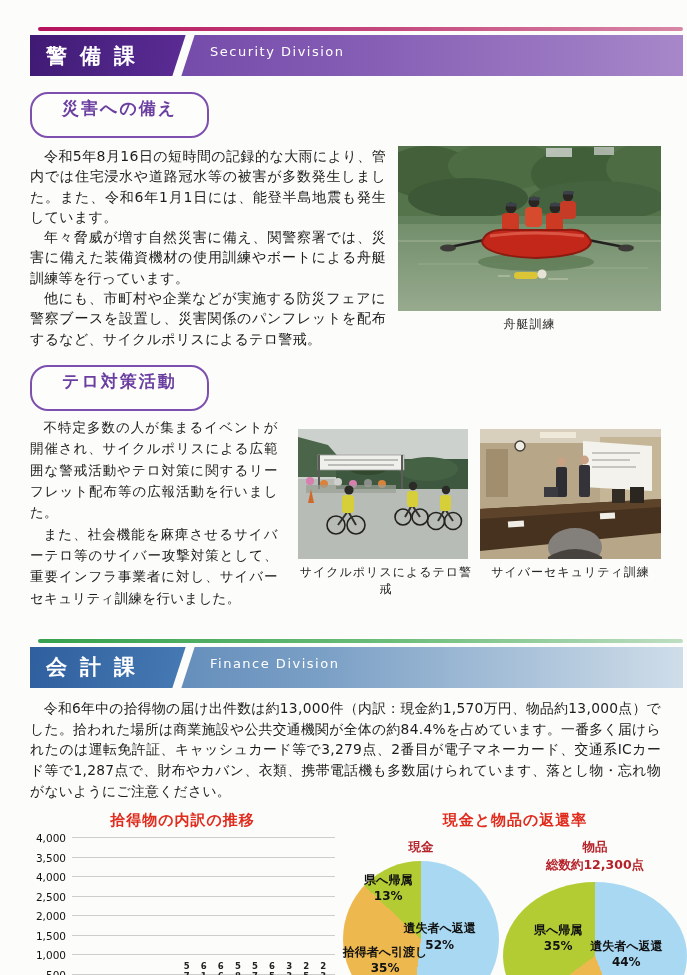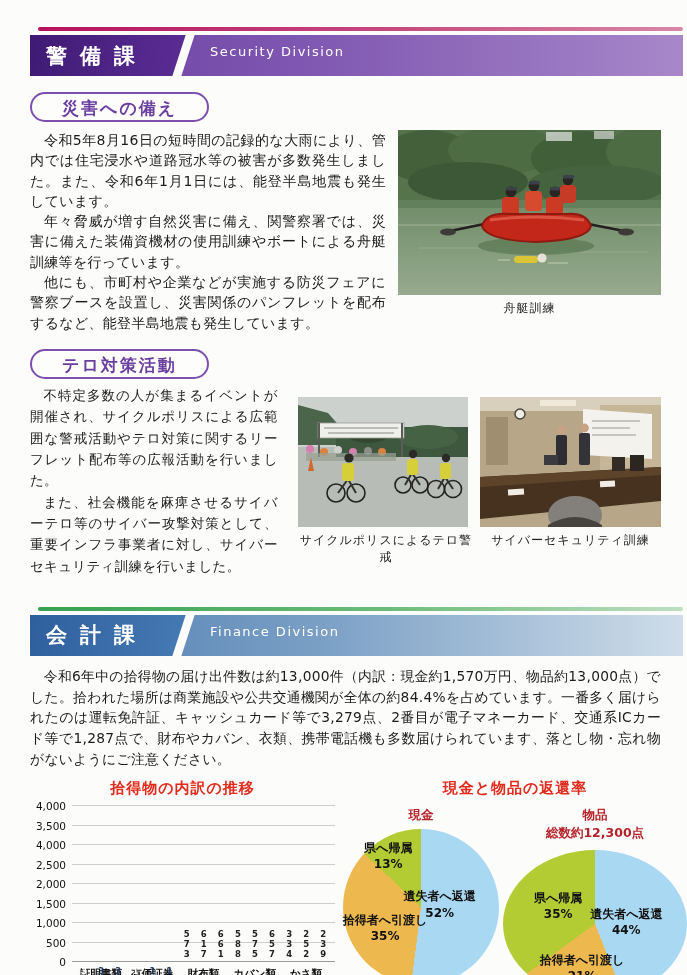--- a/index.html
+++ b/index.html
@@ -16,21 +16,21 @@
   .banner.blue{background:linear-gradient(90deg,#4e7cb0 0%,#7ba0c6 45%,#cfdde9 100%);}
   .banner-box{position:absolute;left:0;top:0;bottom:0;width:160px;display:flex;align-items:center;
               padding-left:16px;box-sizing:border-box;clip-path:polygon(0 0,100% 0,calc(100% - 15px) 100%,0 100%);}
   .purple .banner-box{background:linear-gradient(100deg,#3f1a74,#5c2d96);}
   .blue .banner-box{background:linear-gradient(100deg,#2f5f9e,#477bb4);}
   .banner-slash{position:absolute;left:149px;top:-2px;bottom:-2px;width:9px;background:#fcfcfa;transform:skewX(-18deg);}
   .banner-title{color:#fff;font-size:21px;font-weight:bold;letter-spacing:13px;white-space:nowrap;}
   .banner-sub{position:absolute;left:180px;top:9px;color:#fff;font-size:13px;letter-spacing:1.5px;}
 
   
-  .pill{display:inline-block;margin-top:16px;padding:3px 30px 0;border:2px solid #7d4fae;border-radius:18px;
+  .pill{display:inline-block;margin-top:16px;padding:3px 30px 16px;border:2px solid #7d4fae;border-radius:18px;
         color:#6b3fa0;font-size:17px;font-weight:bold;letter-spacing:2px;background:#fdfdfc;text-align:right;}
 
   
   .jp{font-size:14px;line-height:1.45;text-align:justify;letter-spacing:0.3px;}
   .jp p{margin:0;text-indent:1em;}
   .row{display:flex;}
   .disaster-row{margin-top:8px;gap:12px;}
   .disaster-text{width:358px;}
   .terror-row{margin-top:6px;gap:20px;}
   .terror-text{width:254px;font-size:13.5px;line-height:1.58;}
@@ -94,21 +94,21 @@
     <span class="banner-sub">Security Division</span>
   </div>
 
   
   <div class="pill">災害への備え</div>
 
   <div class="row disaster-row">
     <div class="jp disaster-text">
       <p>令和5年8月16日の短時間の記録的な大雨により、管内では住宅浸水や道路冠水等の被害が多数発生しました。また、令和6年1月1日には、能登半島地震も発生しています。</p>
       <p>年々脅威が増す自然災害に備え、関警察署では、災害に備えた装備資機材の使用訓練やボートによる舟艇訓練等を行っています。</p>
-      <p>他にも、市町村や企業などが実施する防災フェアに警察ブースを設置し、災害関係のパンフレットを配布するなど、能登半島地震も発生しています。</p>
+      <p>他にも、市町村や企業などが実施する防災フェアに警察ブースを設置し、災害関係のパンフレットを配布するなど、サイクルポリスによるテロ警戒。</p>
     </div>
     <div class="figure">
       <svg class="photo" width="263" height="165" viewBox="0 0 263 165">
         <defs>
           <linearGradient id="wg" x1="0" y1="0" x2="0" y2="1">
             <stop offset="0" stop-color="#6f8c68"></stop>
                 <stop offset="1" stop-color="#97aa8e"></stop>
           </linearGradient>
         </defs>
         <rect width="263" height="75" fill="#55744c"></rect>

